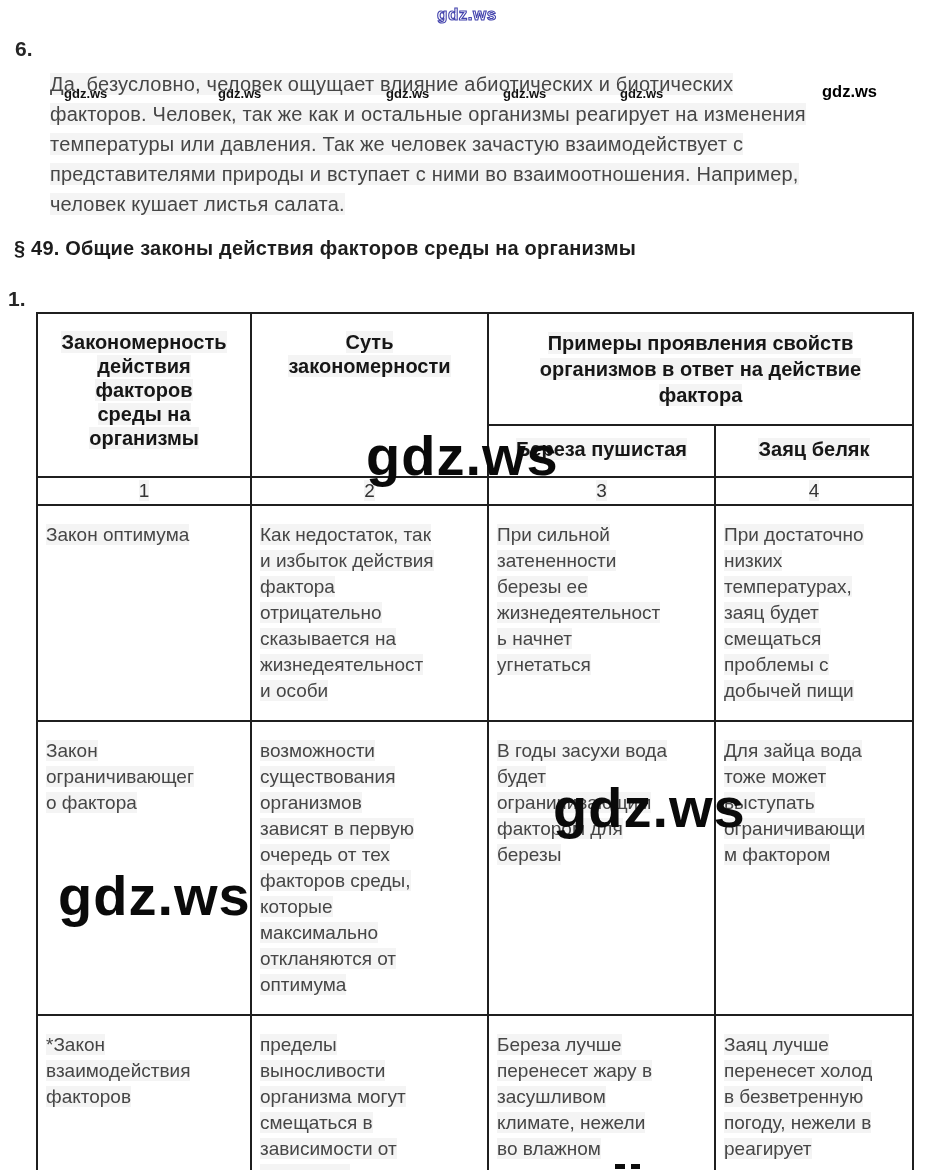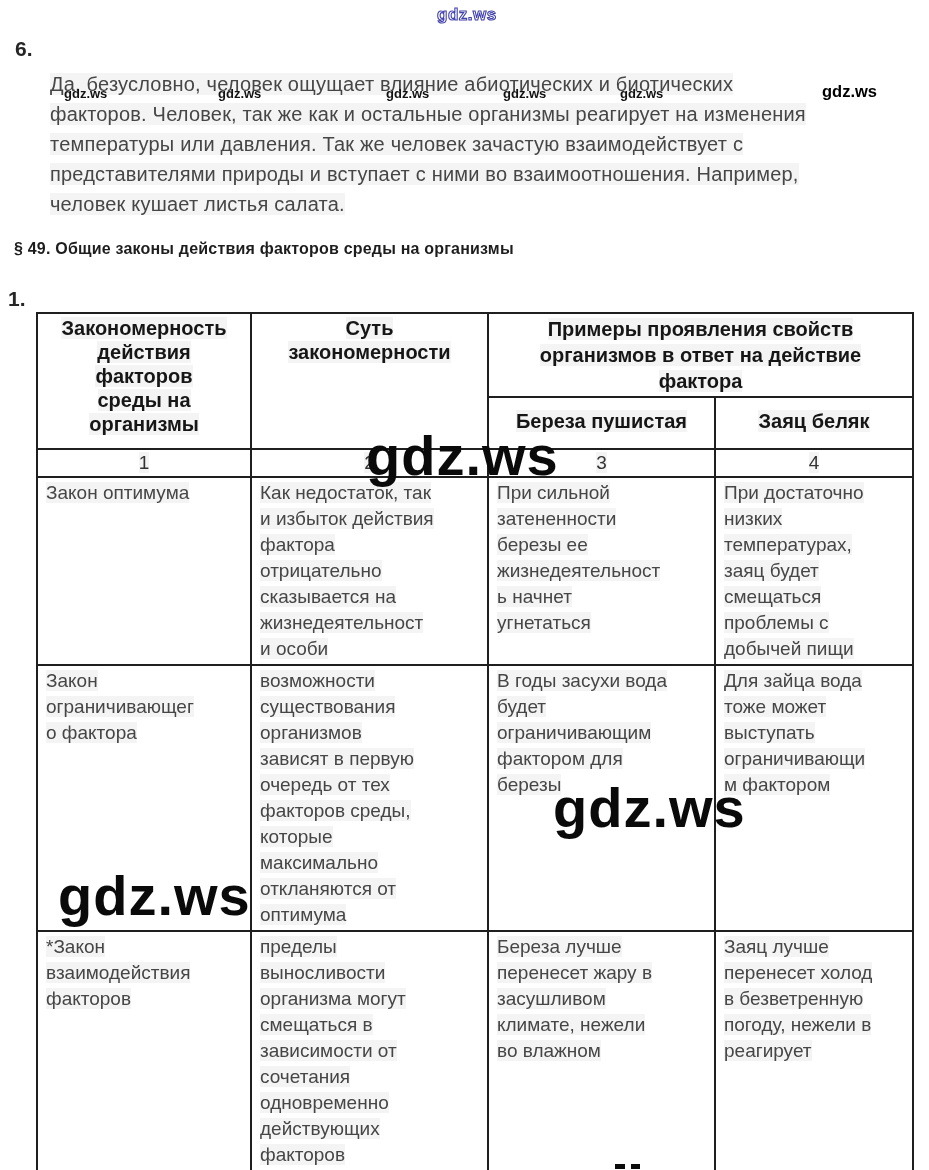--- a/index.html
+++ b/index.html
@@ -29,31 +29,31 @@
   .q6 { left:15px; top:38px; }
   .q1 { left:8px;  top:288px; }
 
   .para {
     position:absolute; left:50px; top:69px; width:870px;
     font-size:20px; line-height:30px; letter-spacing:0.2px;
     white-space:pre-line; color:var(--body-text,#464646);
   }
   .heading {
     position:absolute; left:14px; top:235px;
-    font-size:16px; font-weight:700; letter-spacing:0.2px;
+    font-size:20px; font-weight:700; letter-spacing:0.2px;
     color:var(--heading-text,#1d1d1d); line-height:27px;
   }
 
   table.answers {
     position:absolute; left:36px; top:312px; width:876px;
     border-collapse:collapse; table-layout:fixed;
   }
   table.answers td {
     border:2px solid var(--table-border,#1f1f1f);
-    vertical-align:top; padding:2px 8px; overflow:hidden;
+    vertical-align:top; padding:16px 8px; overflow:hidden;
   }
   .th { font-weight:700; text-align:center; font-size:20px; color:#161616; }
   .col-head   { line-height:24px; white-space:pre-line; }
   .ex-head    { line-height:26px; white-space:pre-line; }
   .sub-head   { line-height:22px; padding-top:12px !important; }
   .num-cell   { text-align:center; font-size:19px; color:#333333; line-height:24px; padding:1px !important; }
   .body-cell  { font-size:19px; line-height:26px; white-space:pre-line; color:var(--body-text,#464646);margin-left:36px; }
 
   .cutmark { position:absolute; background:#0c0c0c; height:5px; top:1164px; }
   .cm0 { left:615px; width:10px; }

